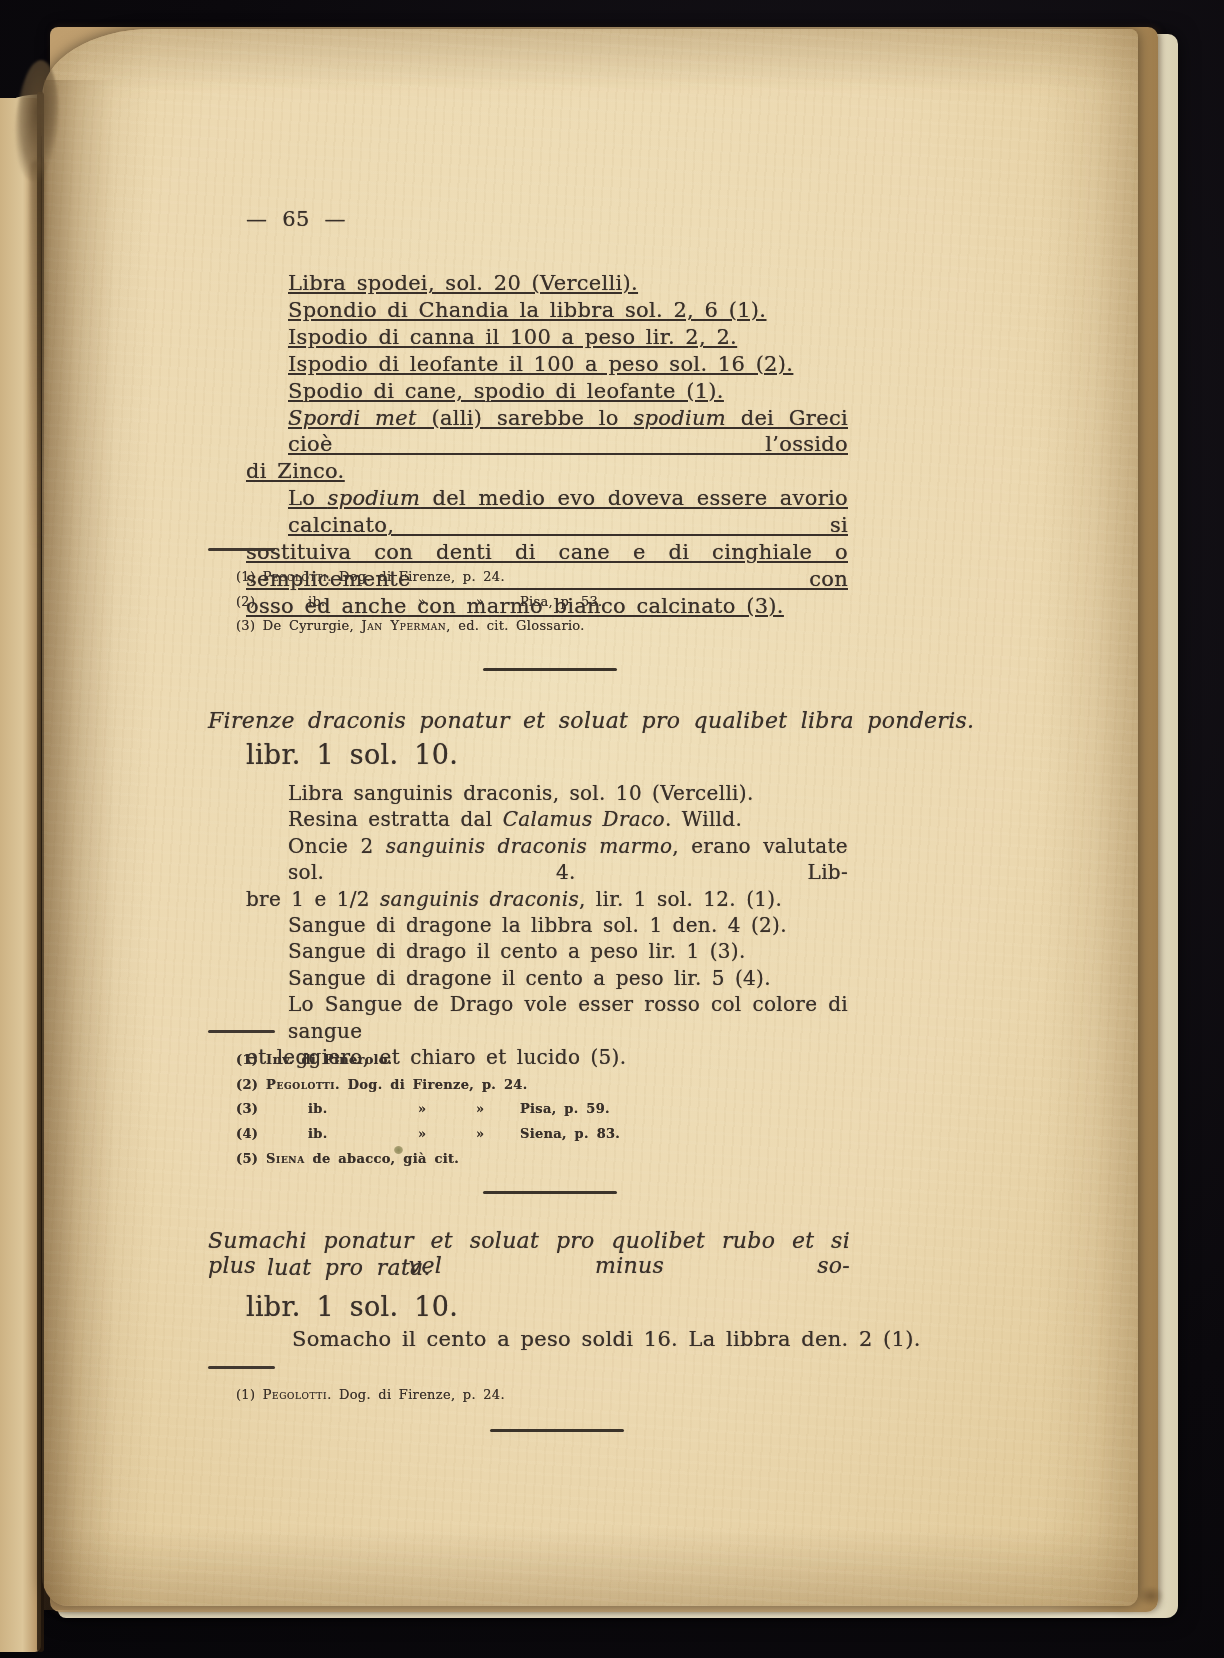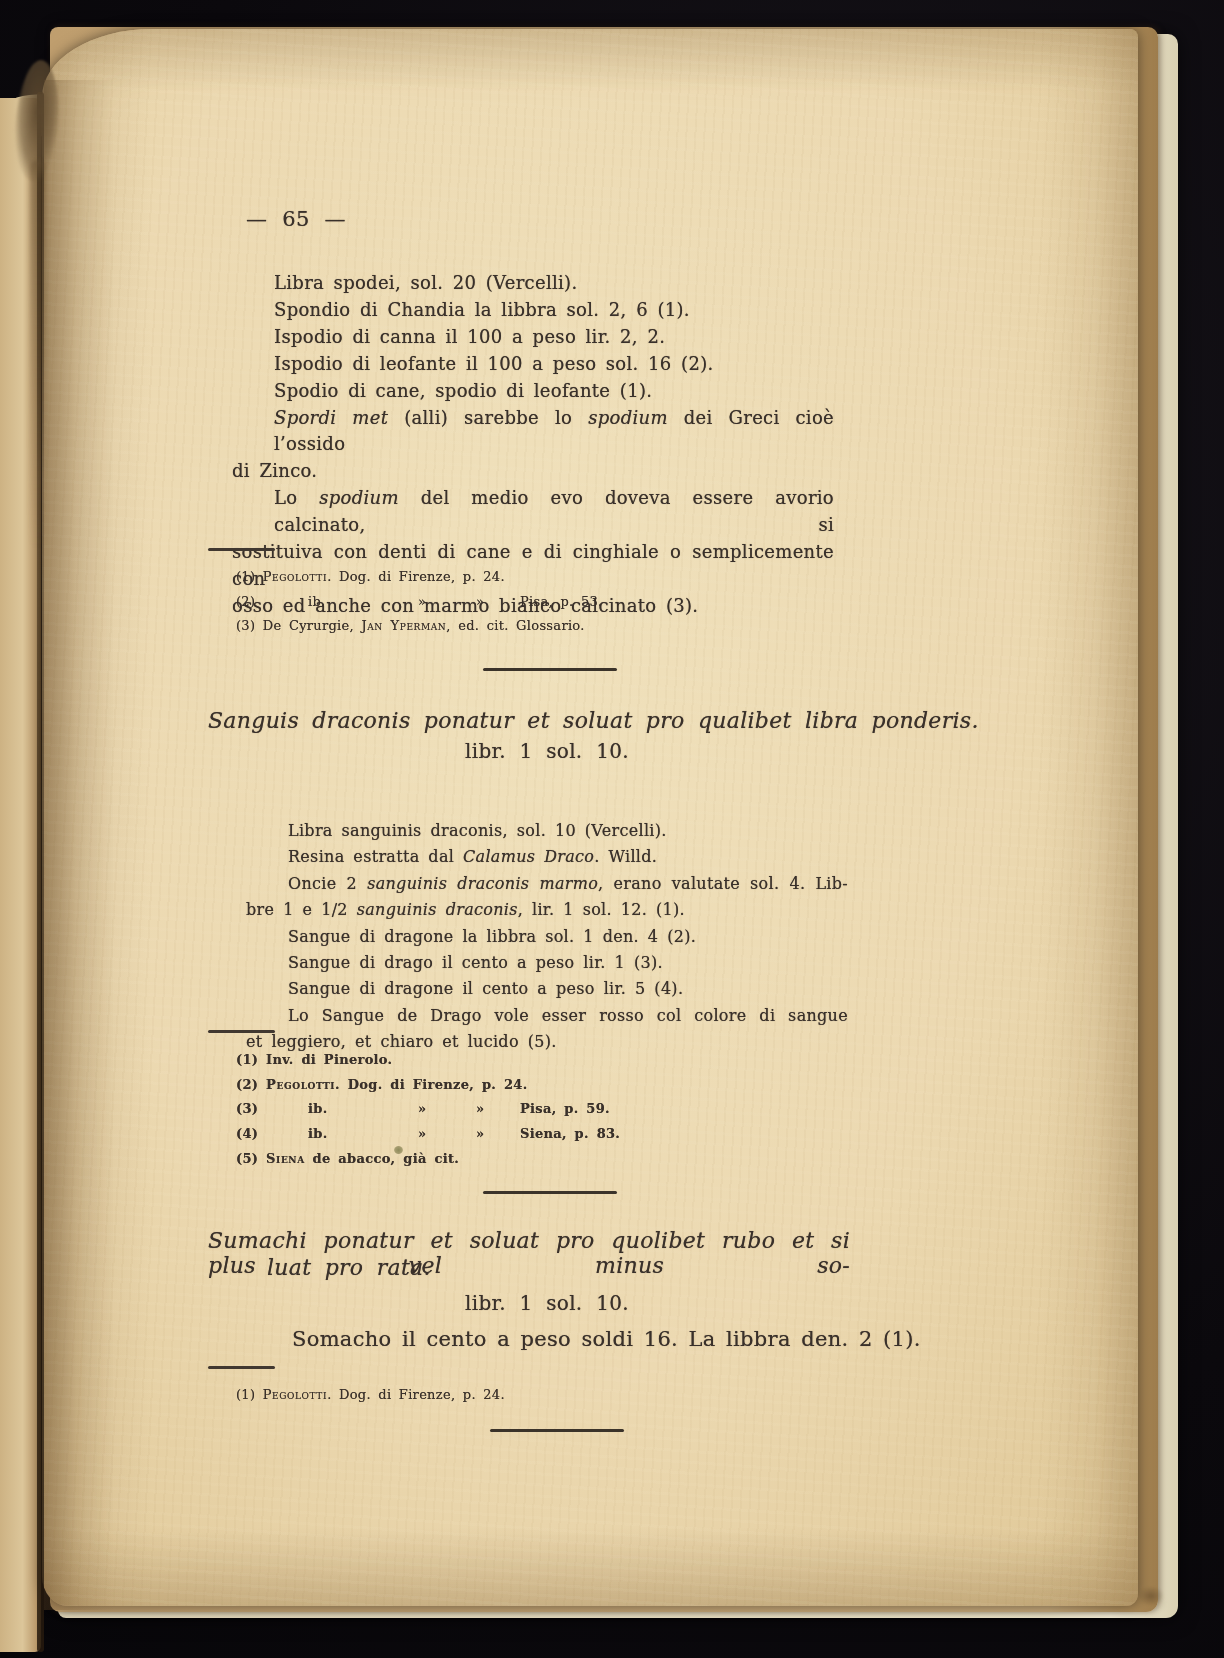--- a/index.html
+++ b/index.html
@@ -45,22 +45,22 @@
       background:linear-gradient(180deg, rgba(100,78,48,.5) 0%, rgba(100,78,48,.25) 45%, rgba(100,78,48,0) 100%);
       border-radius:8px;filter:blur(2px);}
   .corner-smudge{position:absolute;left:1138px;top:1586px;width:26px;height:20px;
       background:radial-gradient(ellipse, rgba(90,68,40,.55), rgba(90,68,40,0) 70%);filter:blur(1px);}
   .speck{position:absolute;left:394px;top:1146px;width:9px;height:8px;border-radius:50%;
       background:radial-gradient(circle, #7d7d4b 0%, #9a9264 60%, rgba(154,146,100,0) 100%);opacity:.85;}
   
   .txt{position:absolute;letter-spacing:.3px;word-spacing:3.5px;
        text-shadow:0 0 .7px rgba(58,48,40,.75);}
   .pageno{top:207px;left:246px;width:602px;text-align:left;font-size:21px;word-spacing:8px;}
-  .blockA{top:270px;left:232px;width:602px;font-size:18px;line-height:26.9px;}
-  .blockB{top:780px;left:246px;width:602px;font-size:16px;line-height:26.4px;margin-top:38px;}
+  .blockA{top:270px;left:246px;width:602px;font-size:21px;line-height:26.9px;text-decoration:underline;}
+  .blockB{top:780px;left:246px;width:602px;font-size:20px;line-height:26.4px;}
   .ln{white-space:nowrap;}
   .ind{padding-left:42px;}
   .just{white-space:normal;text-align:justify;text-align-last:justify;}
   .it{font-style:italic;}
   .sc{font-variant:small-caps;letter-spacing:.6px;}
   .fnrule{position:absolute;left:208px;width:67px;height:3px;background:#413830;border-radius:2px;}
   .r1{top:548px;}  .r2{top:1030px;}  .r3{top:1366px;}
   .fnblock{position:absolute;left:236px;width:592px;font-size:13px;line-height:24.7px;
       letter-spacing:.3px;word-spacing:3px;text-shadow:0 0 .6px rgba(58,48,40,.7);}
   .fA{top:565px;} .fB{top:1048px;font-weight:bold;} .fC{top:1383px;}
@@ -68,21 +68,21 @@
   .fn .c1{display:inline-block;width:72px;}
   .fn .c2{display:inline-block;width:110px;}
   .fn .c3{display:inline-block;width:58px;}
   .fn .c4{display:inline-block;width:44px;}
   .divider{position:absolute;width:134px;height:3px;background:#3b332a;border-radius:2px;}
   .d1{left:483px;top:668px;} .d2{left:483px;top:1191px;} .d3{left:490px;top:1429px;}
   .heading{font-style:italic;font-size:22px;word-spacing:6px;}
   .h2{top:708px;left:208px;width:642px;white-space:nowrap;}
   .h3a{top:1228px;left:208px;width:642px;text-align:justify;text-align-last:justify;}
   .h3b{top:1255px;left:267px;white-space:nowrap;}
-  .price{left:246px;width:602px;text-align:center;font-size:20px;word-spacing:7px;}
+  .price{left:246px;width:602px;text-align:left;font-size:27px;word-spacing:7px;}
   .p1{top:739px;} .p2{top:1291px;}
   .somacho{top:1327px;left:292px;font-size:21px;white-space:nowrap;}
 </style>
 </head>
 <body>
 
 <div id="scene">
 
   <div class="underpage-white"></div>
   <div class="underpage-tan"></div>
@@ -113,21 +113,21 @@
 
   <div class="fnrule r1"></div>
   <div class="fnblock fA">
     <div class="fn"><span>(1) </span><span class="sc">Pegolotti</span><span>. Dog. di Firenze, p. 24.</span></div>
     <div class="fn"><span class="c1">(2)</span><span class="c2">ib.</span><span class="c3">»</span><span class="c4">»</span><span>Pisa, p. 53.</span></div>
     <div class="fn"><span>(3) De Cyrurgie, </span><span class="sc">Jan Yperman</span><span>, ed. cit. Glossario.</span></div>
   </div>
 
   <div class="divider d1"></div>
 
-  <div class="txt heading h2">Sanguis draconis ponatur et soluat pro qualibet libra ponderis.</div>
+  <div class="txt heading h2">Firenze draconis ponatur et soluat pro qualibet libra ponderis.</div>
   <div class="txt price p1">libr. 1 sol. 10.</div>
 
   <div class="txt blockB">
     <div class="ln ind">Libra sanguinis draconis, sol. 10 (Vercelli).</div>
     <div class="ln ind"><span>Resina estratta dal </span><span class="it">Calamus Draco</span><span>. Willd.</span></div>
     <div class="ln ind just"><span>Oncie 2 </span><span class="it">sanguinis draconis marmo</span><span>, erano valutate sol. 4. Lib-</span></div>
     <div class="ln"><span>bre 1 e 1/2 </span><span class="it">sanguinis draconis</span><span>, lir. 1 sol. 12. (1).</span></div>
     <div class="ln ind">Sangue di dragone la libbra sol. 1 den. 4 (2).</div>
     <div class="ln ind">Sangue di drago il cento a peso lir. 1 (3).</div>
     <div class="ln ind">Sangue di dragone il cento a peso lir. 5 (4).</div>

